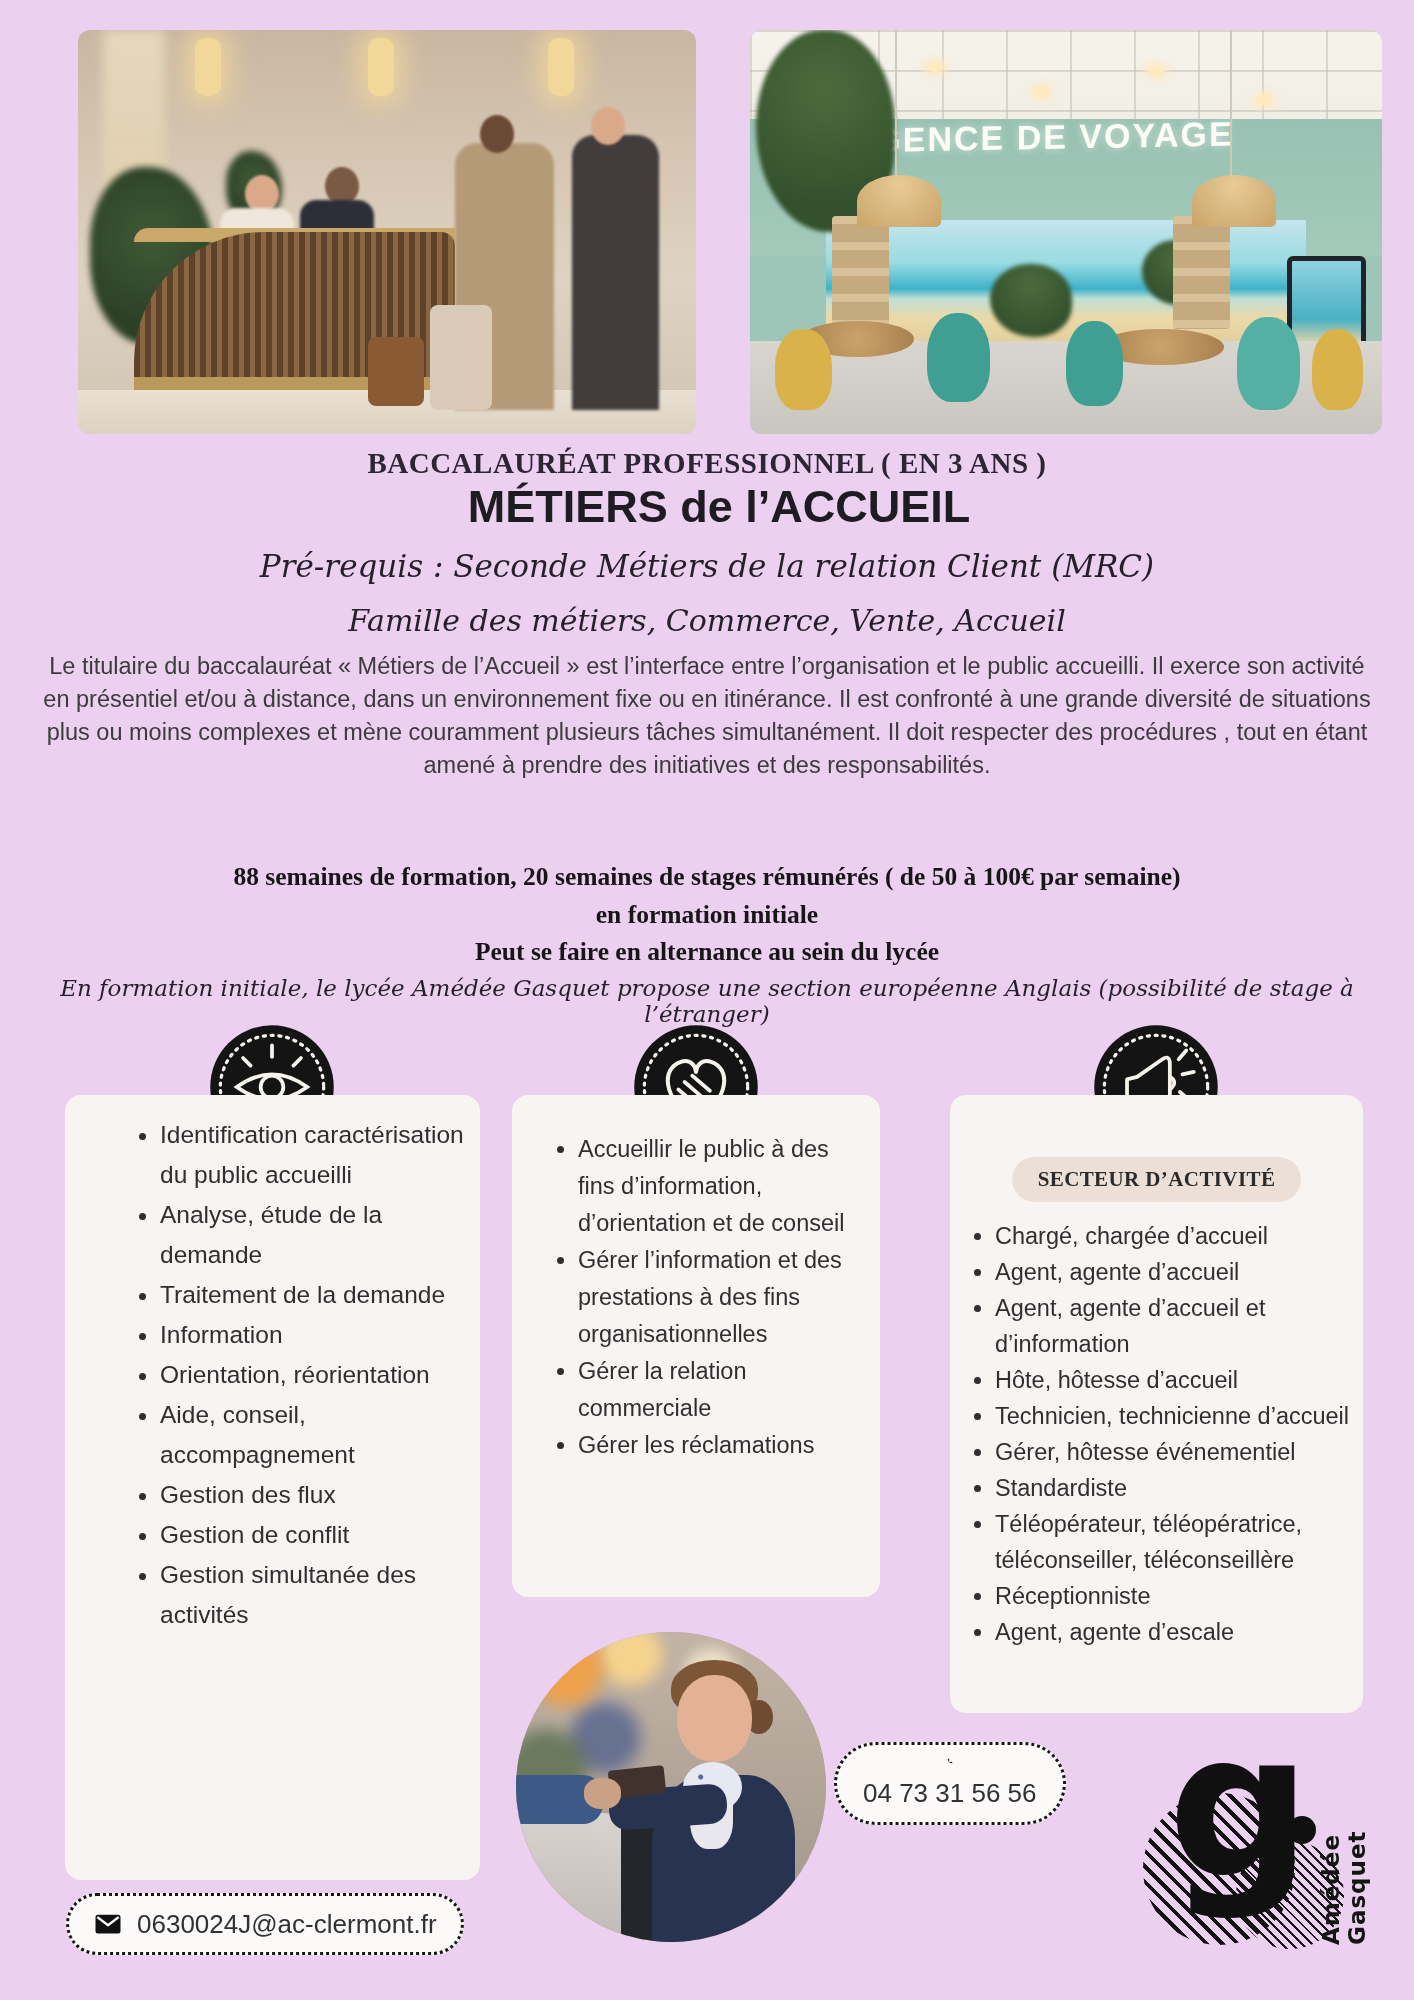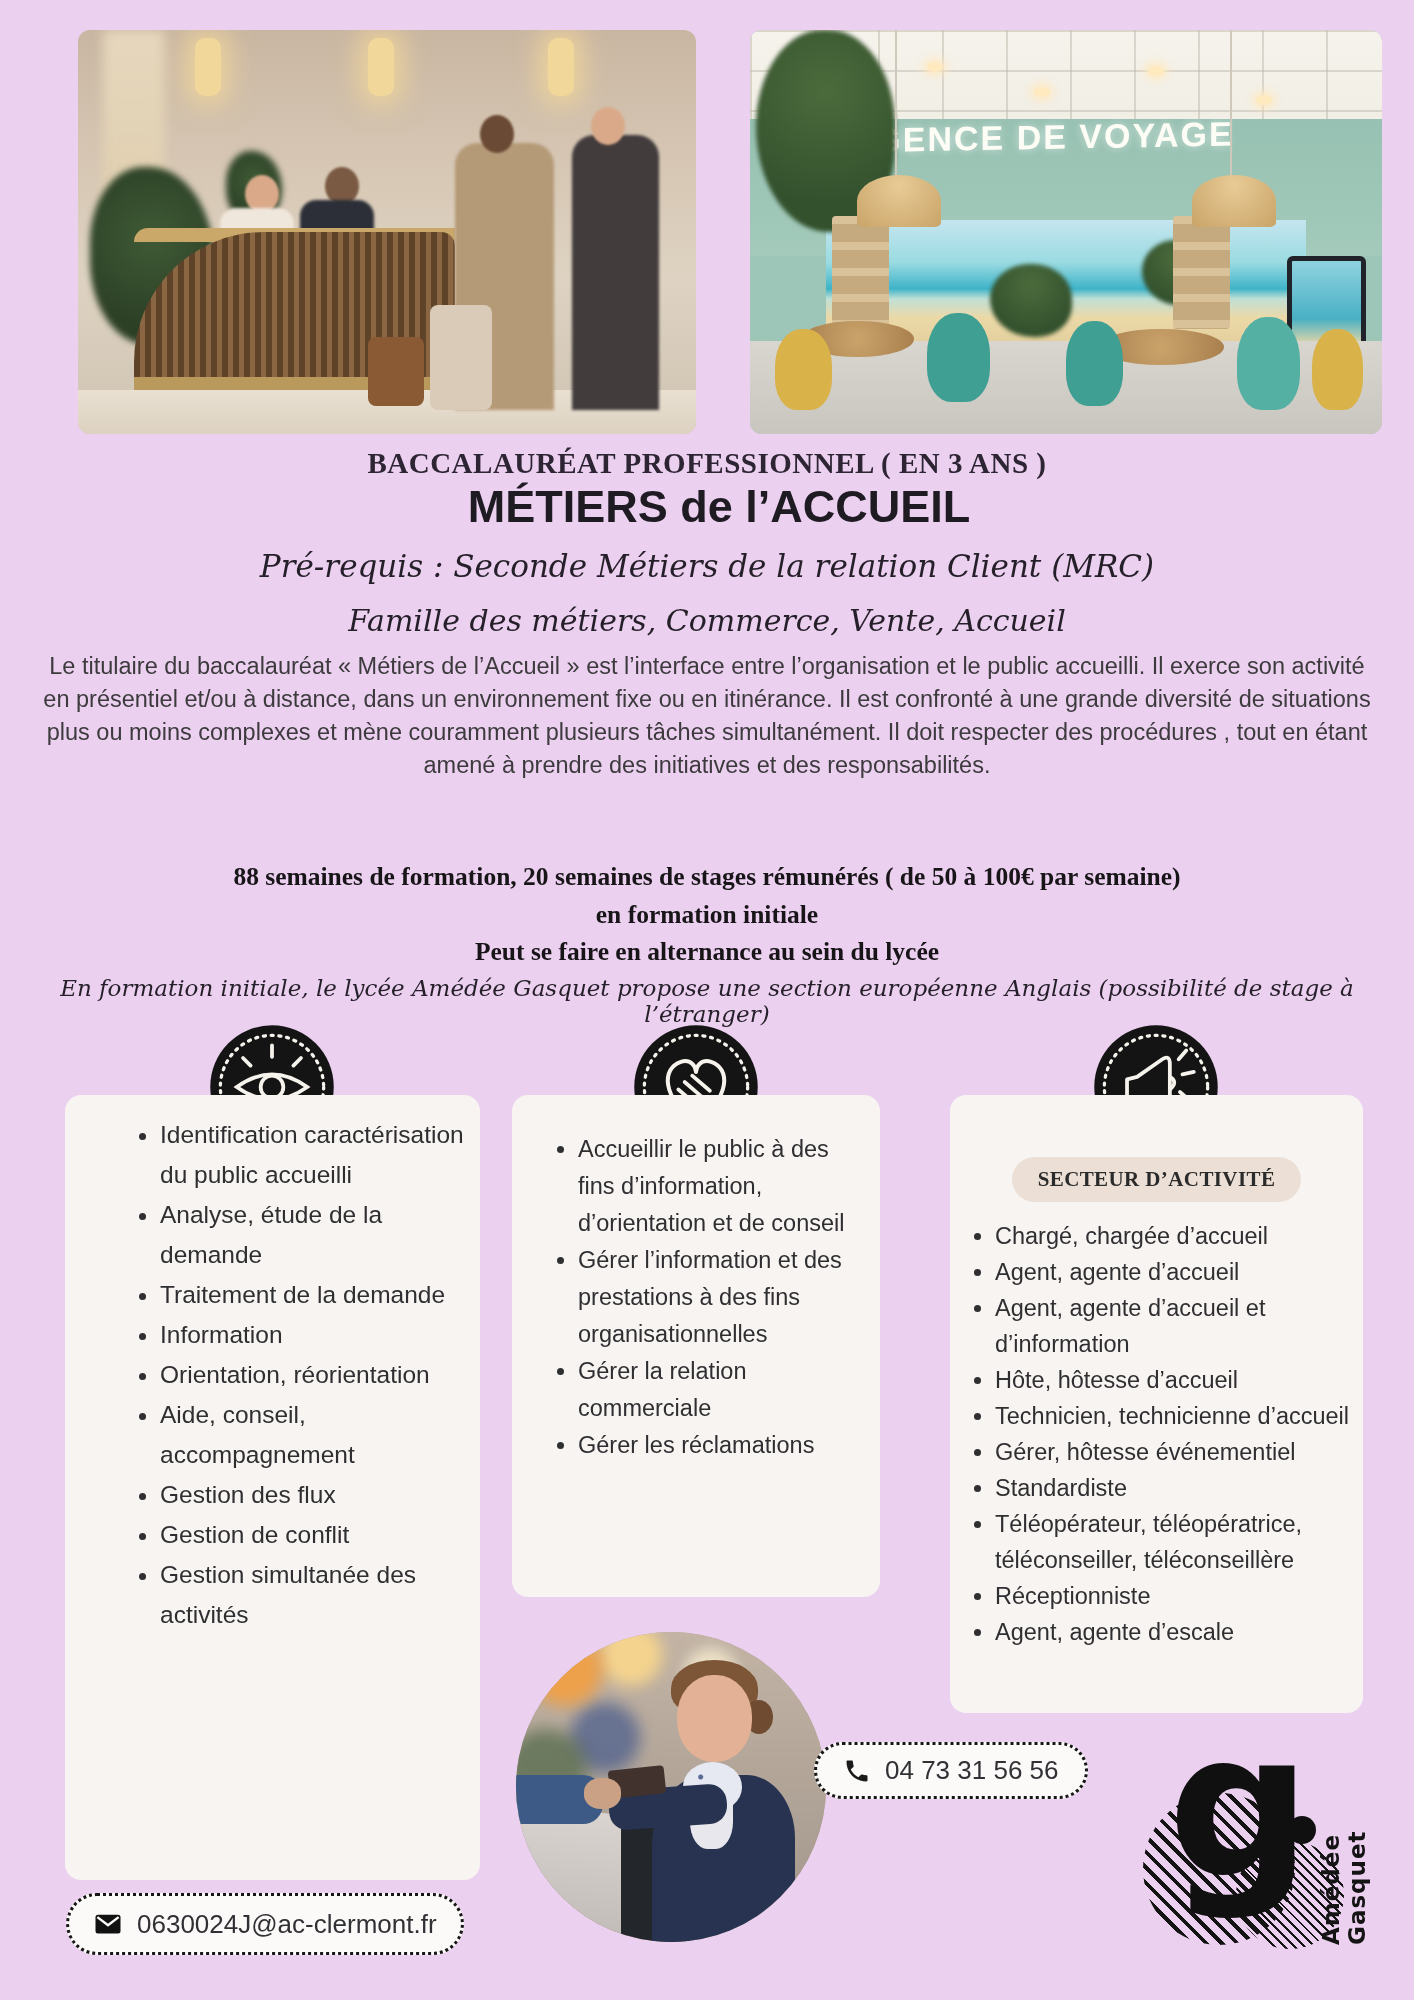--- a/index.html
+++ b/index.html
@@ -91,21 +91,21 @@
   .cp-agent-arm{position:absolute;left:30%;top:50%;width:38%;height:13%;border-radius:18px;background:#273350;transform:rotate(-4deg);}
   .cp-passport{position:absolute;left:30%;top:44%;width:18%;height:9%;border-radius:4px;background:#41322e;transform:rotate(-6deg);}
   .cp-shirt{position:absolute;left:56%;top:48%;width:14%;height:22%;background:#e9e7ee;border-radius:0 0 40% 40%;}
   .cp-scarf{position:absolute;left:54%;top:42%;width:19%;height:16%;border-radius:50%;background:
       radial-gradient(circle at 30% 30%,#5a6a96 0 2px,transparent 3px),#e6e8f2;}
   .cp-head{position:absolute;left:52%;top:14%;width:24%;height:28%;border-radius:48%;background:#e3b195;}
   .cp-hair{position:absolute;left:50%;top:9%;width:28%;height:18%;border-radius:50% 50% 40% 40%;background:#7d5638;}
   .cp-bun{position:absolute;left:74%;top:22%;width:9%;height:11%;border-radius:50%;background:#6f4c31;}
   .contact-pill{position:absolute;display:flex;align-items:center;gap:14px;
     background:#fbfaf9;border:3px dotted #161616;border-radius:999px;color:#313135;font-size:26px;}
-  .phone-pill{left:814px;top:1742px;height:51px;padding:0 26px;}
+  .phone-pill{left:834px;top:1742px;height:51px;padding:13px 26px;flex-direction:column;}
   .email-pill{left:66px;top:1893px;height:56px;padding:0 24px;}
   
   .logo-hatch{position:absolute;border-radius:50%;}
   .logo-hatch-1{left:1143px;top:1793px;width:152px;height:152px;
     background:repeating-linear-gradient(45deg,#141414 0 4px,transparent 4px 11px);}
   .logo-hatch-2{left:1236px;top:1841px;width:108px;height:108px;
     background:repeating-linear-gradient(45deg,#141414 0 2px,transparent 2px 7px);}
   .logo-g{position:absolute;left:1168px;top:1706px;font-family:"DejaVu Sans", sans-serif;
     font-weight:700;font-size:200px;line-height:1;color:#101010;}
   .logo-dot{position:absolute;left:1288px;top:1816px;width:28px;height:28px;border-radius:50%;background:#101010;}

